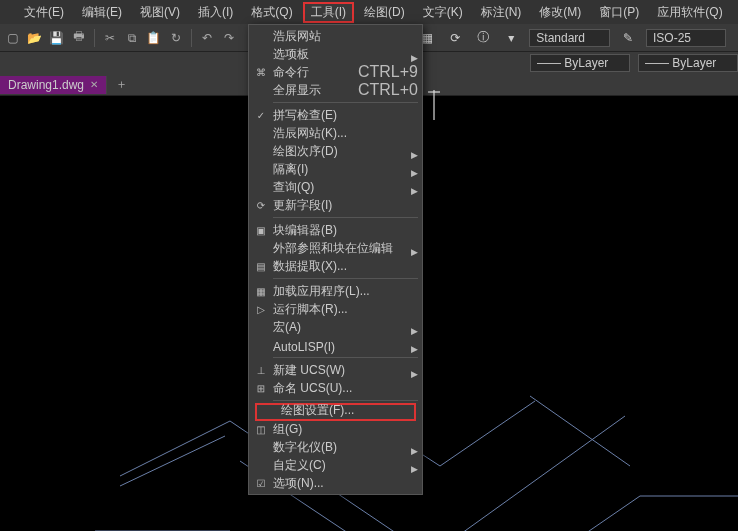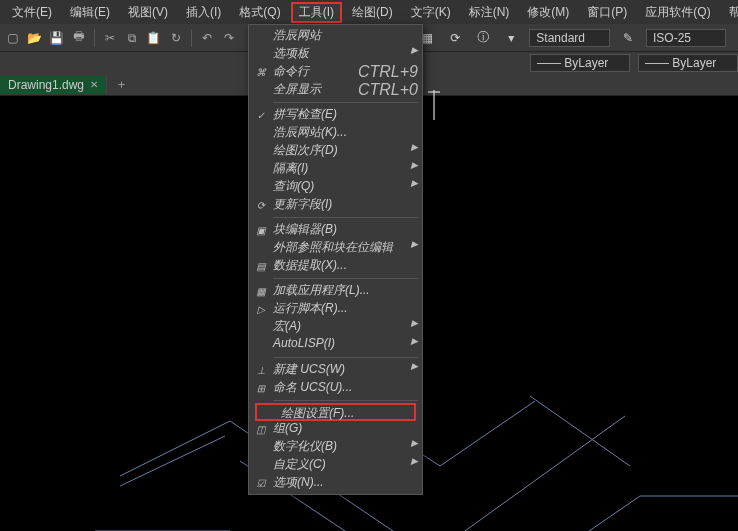--- a/index.html
+++ b/index.html
@@ -11,21 +11,21 @@
       font-size: 12px;
       color: #ccc;
       overflow: hidden;
       position: relative;
     }
     .menubar {
       background: #333;
       height: 24px;
       display: flex;
       align-items: center;
-      padding: 0 4px;
+      padding: 0 16px;
       gap: 2px;
       z-index: 10;
       position: relative;
     }
     .menu-item {
       padding: 2px 8px;
       cursor: pointer;
       white-space: nowrap;
     }
     .menu-item.active {
@@ -65,21 +65,21 @@
     .tabbar {
       background: #3a3a3a;
       height: 22px;
       display: flex;
       align-items: center;
       border-bottom: 1px solid #222;
       z-index: 5;
       position: relative;
     }
     .tab {
-      background: #14532d;
+      background: #701a75;
       padding: 2px 8px;
       display: flex;
       align-items: center;
       gap: 6px;
       border-right: 1px solid #444;
     }
     .tab-close { font-size: 10px; color: #aaa; }
     .tab-plus { padding: 2px 8px; color: #aaa; }
     .canvas {
       background: #000;
@@ -98,25 +98,24 @@
       left: 248px;
       width: 175px;
       background: #3a3a3a;
       border: 1px solid #555;
       box-shadow: 2px 2px 8px rgba(0,0,0,.6);
       z-index: 100;
       padding: 2px 0;
     }
     .dd-row {
       display: flex;
-      align-items: flex-start;
+      align-items: flex-end;
       height: 18px;
       padding: 0 4px 0 0;
       cursor: pointer;
-      font-style: italic;
     }
     .dd-icon {
       width: 24px; height: 18px;
       display: flex; align-items: center; justify-content: center;
       font-size: 10px; color: #bbb;
     }
     .dd-label { flex: 1; white-space: nowrap; font-size: 12px; }
     .dd-shortcut { color: #bbb; font-size: 16px; margin-left: 8px; }
     .dd-arrow { width: 10px; text-align: right; font-size: 9px; color: #bbb; }
     .dd-sep { height: 1px; background: #555; margin: 3px 4px 3px 24px; }

